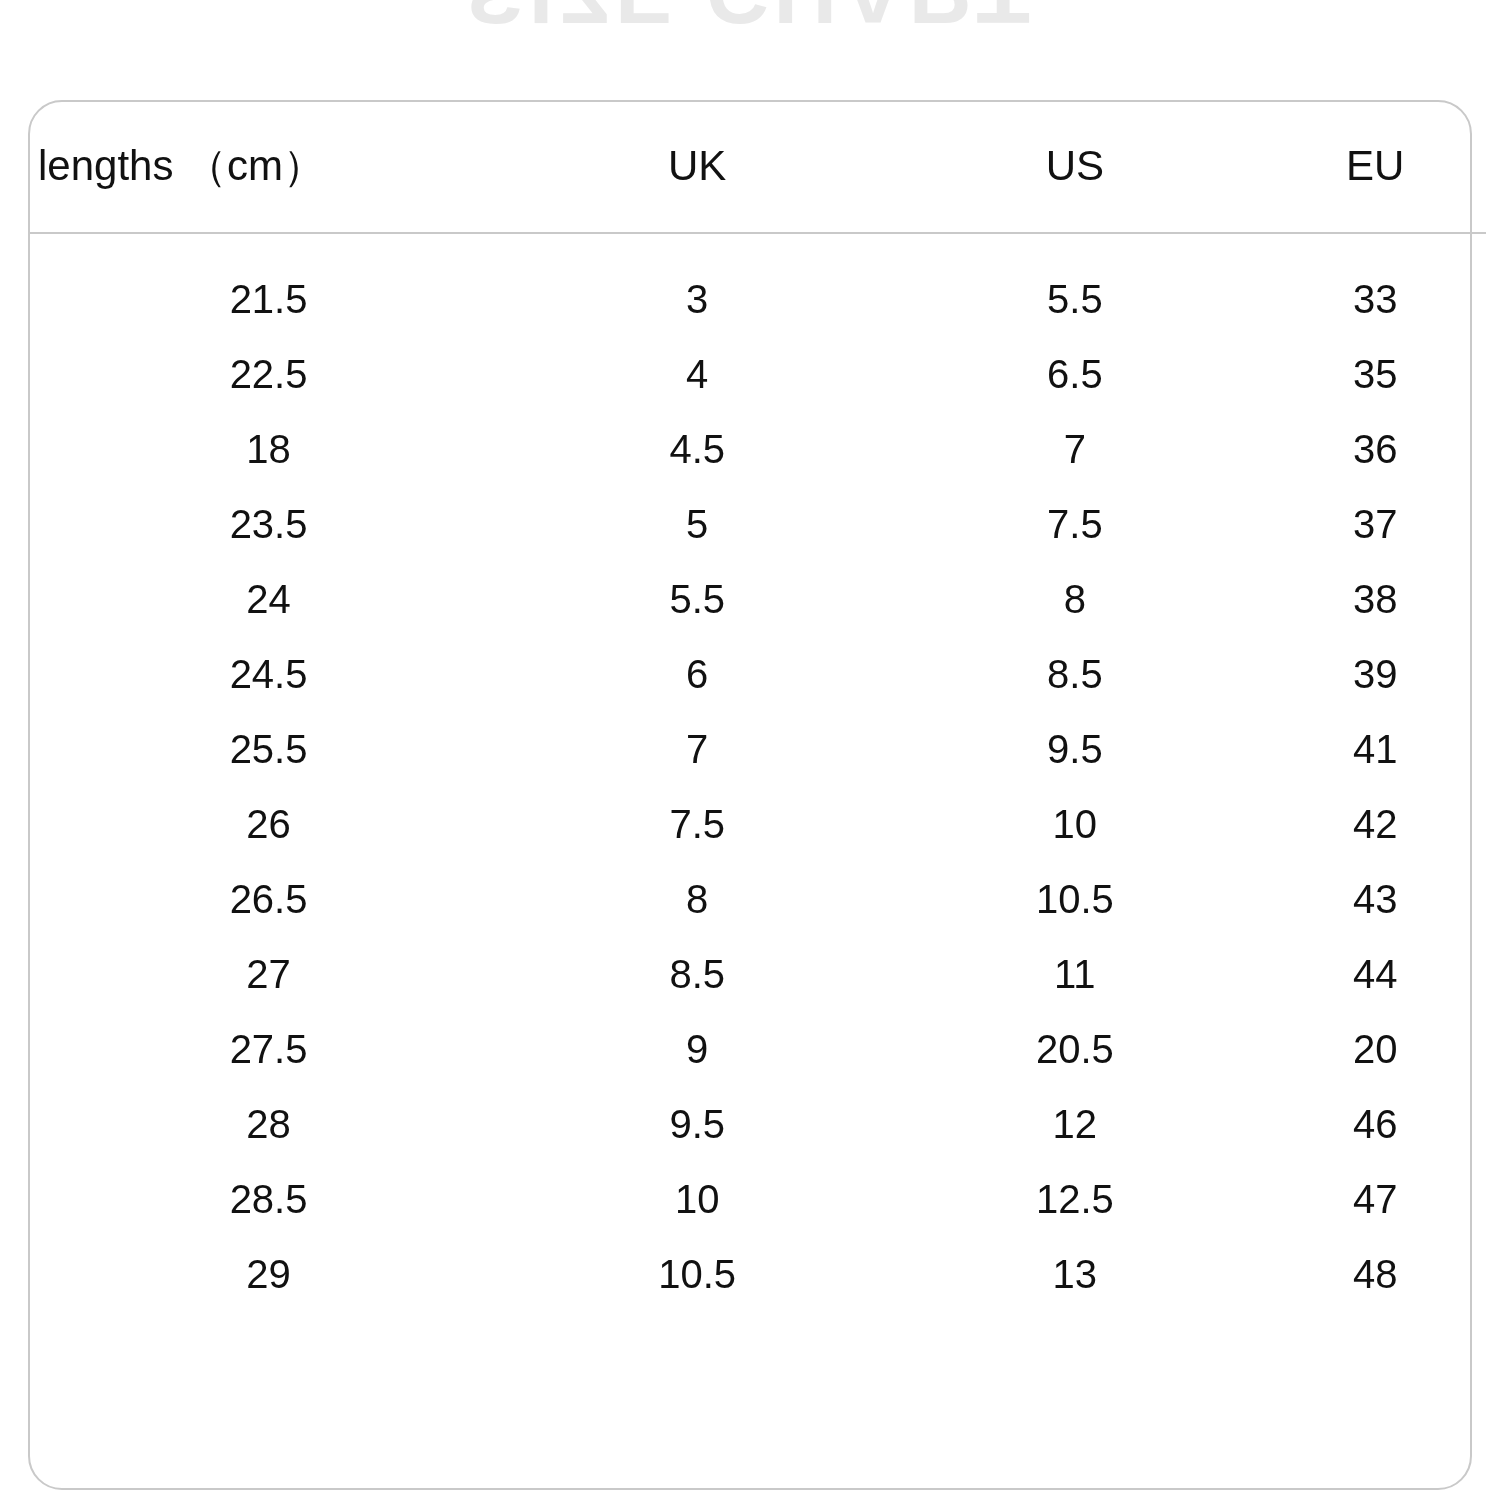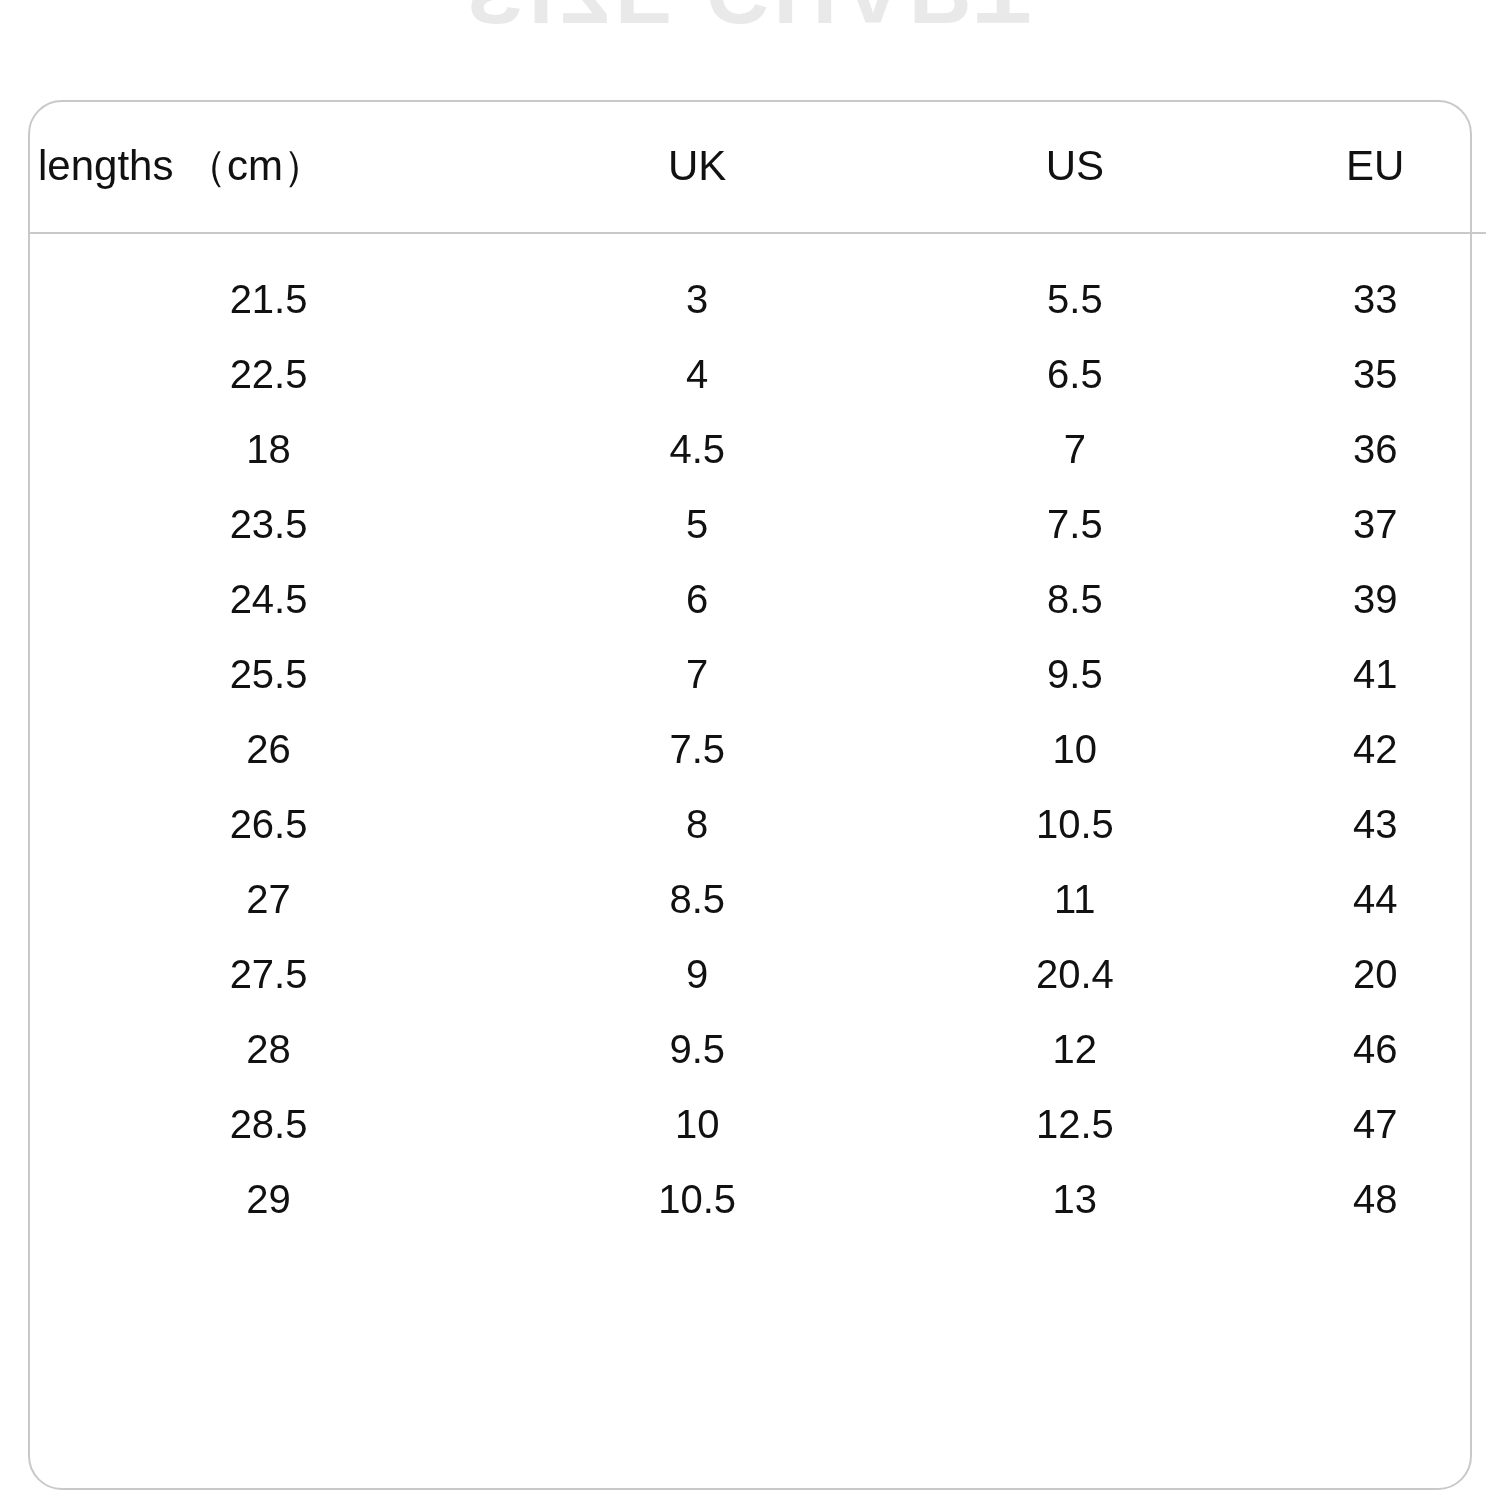--- a/index.html
+++ b/index.html
@@ -121,20 +121,26 @@
       <td>7</td>
       <td>36</td>
     </tr>
     <tr>
       <td>23.5</td>
       <td>5</td>
       <td>7.5</td>
       <td>37</td>
     </tr>
     <tr>
+      <td>24</td>
+      <td>5.5</td>
+      <td>8</td>
+      <td>38</td>
+    </tr>
+    <tr>
       <td>24.5</td>
       <td>6</td>
       <td>8.5</td>
       <td>39</td>
     </tr>
     <tr>
       <td>25.5</td>
       <td>7</td>
       <td>9.5</td>
       <td>41</td>
@@ -153,21 +159,21 @@
     </tr>
     <tr>
       <td>27</td>
       <td>8.5</td>
       <td>11</td>
       <td>44</td>
     </tr>
     <tr>
       <td>27.5</td>
       <td>9</td>
-      <td>20.4</td>
+      <td>20.5</td>
       <td>20</td>
     </tr>
     <tr>
       <td>28</td>
       <td>9.5</td>
       <td>12</td>
       <td>46</td>
     </tr>
     <tr>
       <td>28.5</td>

